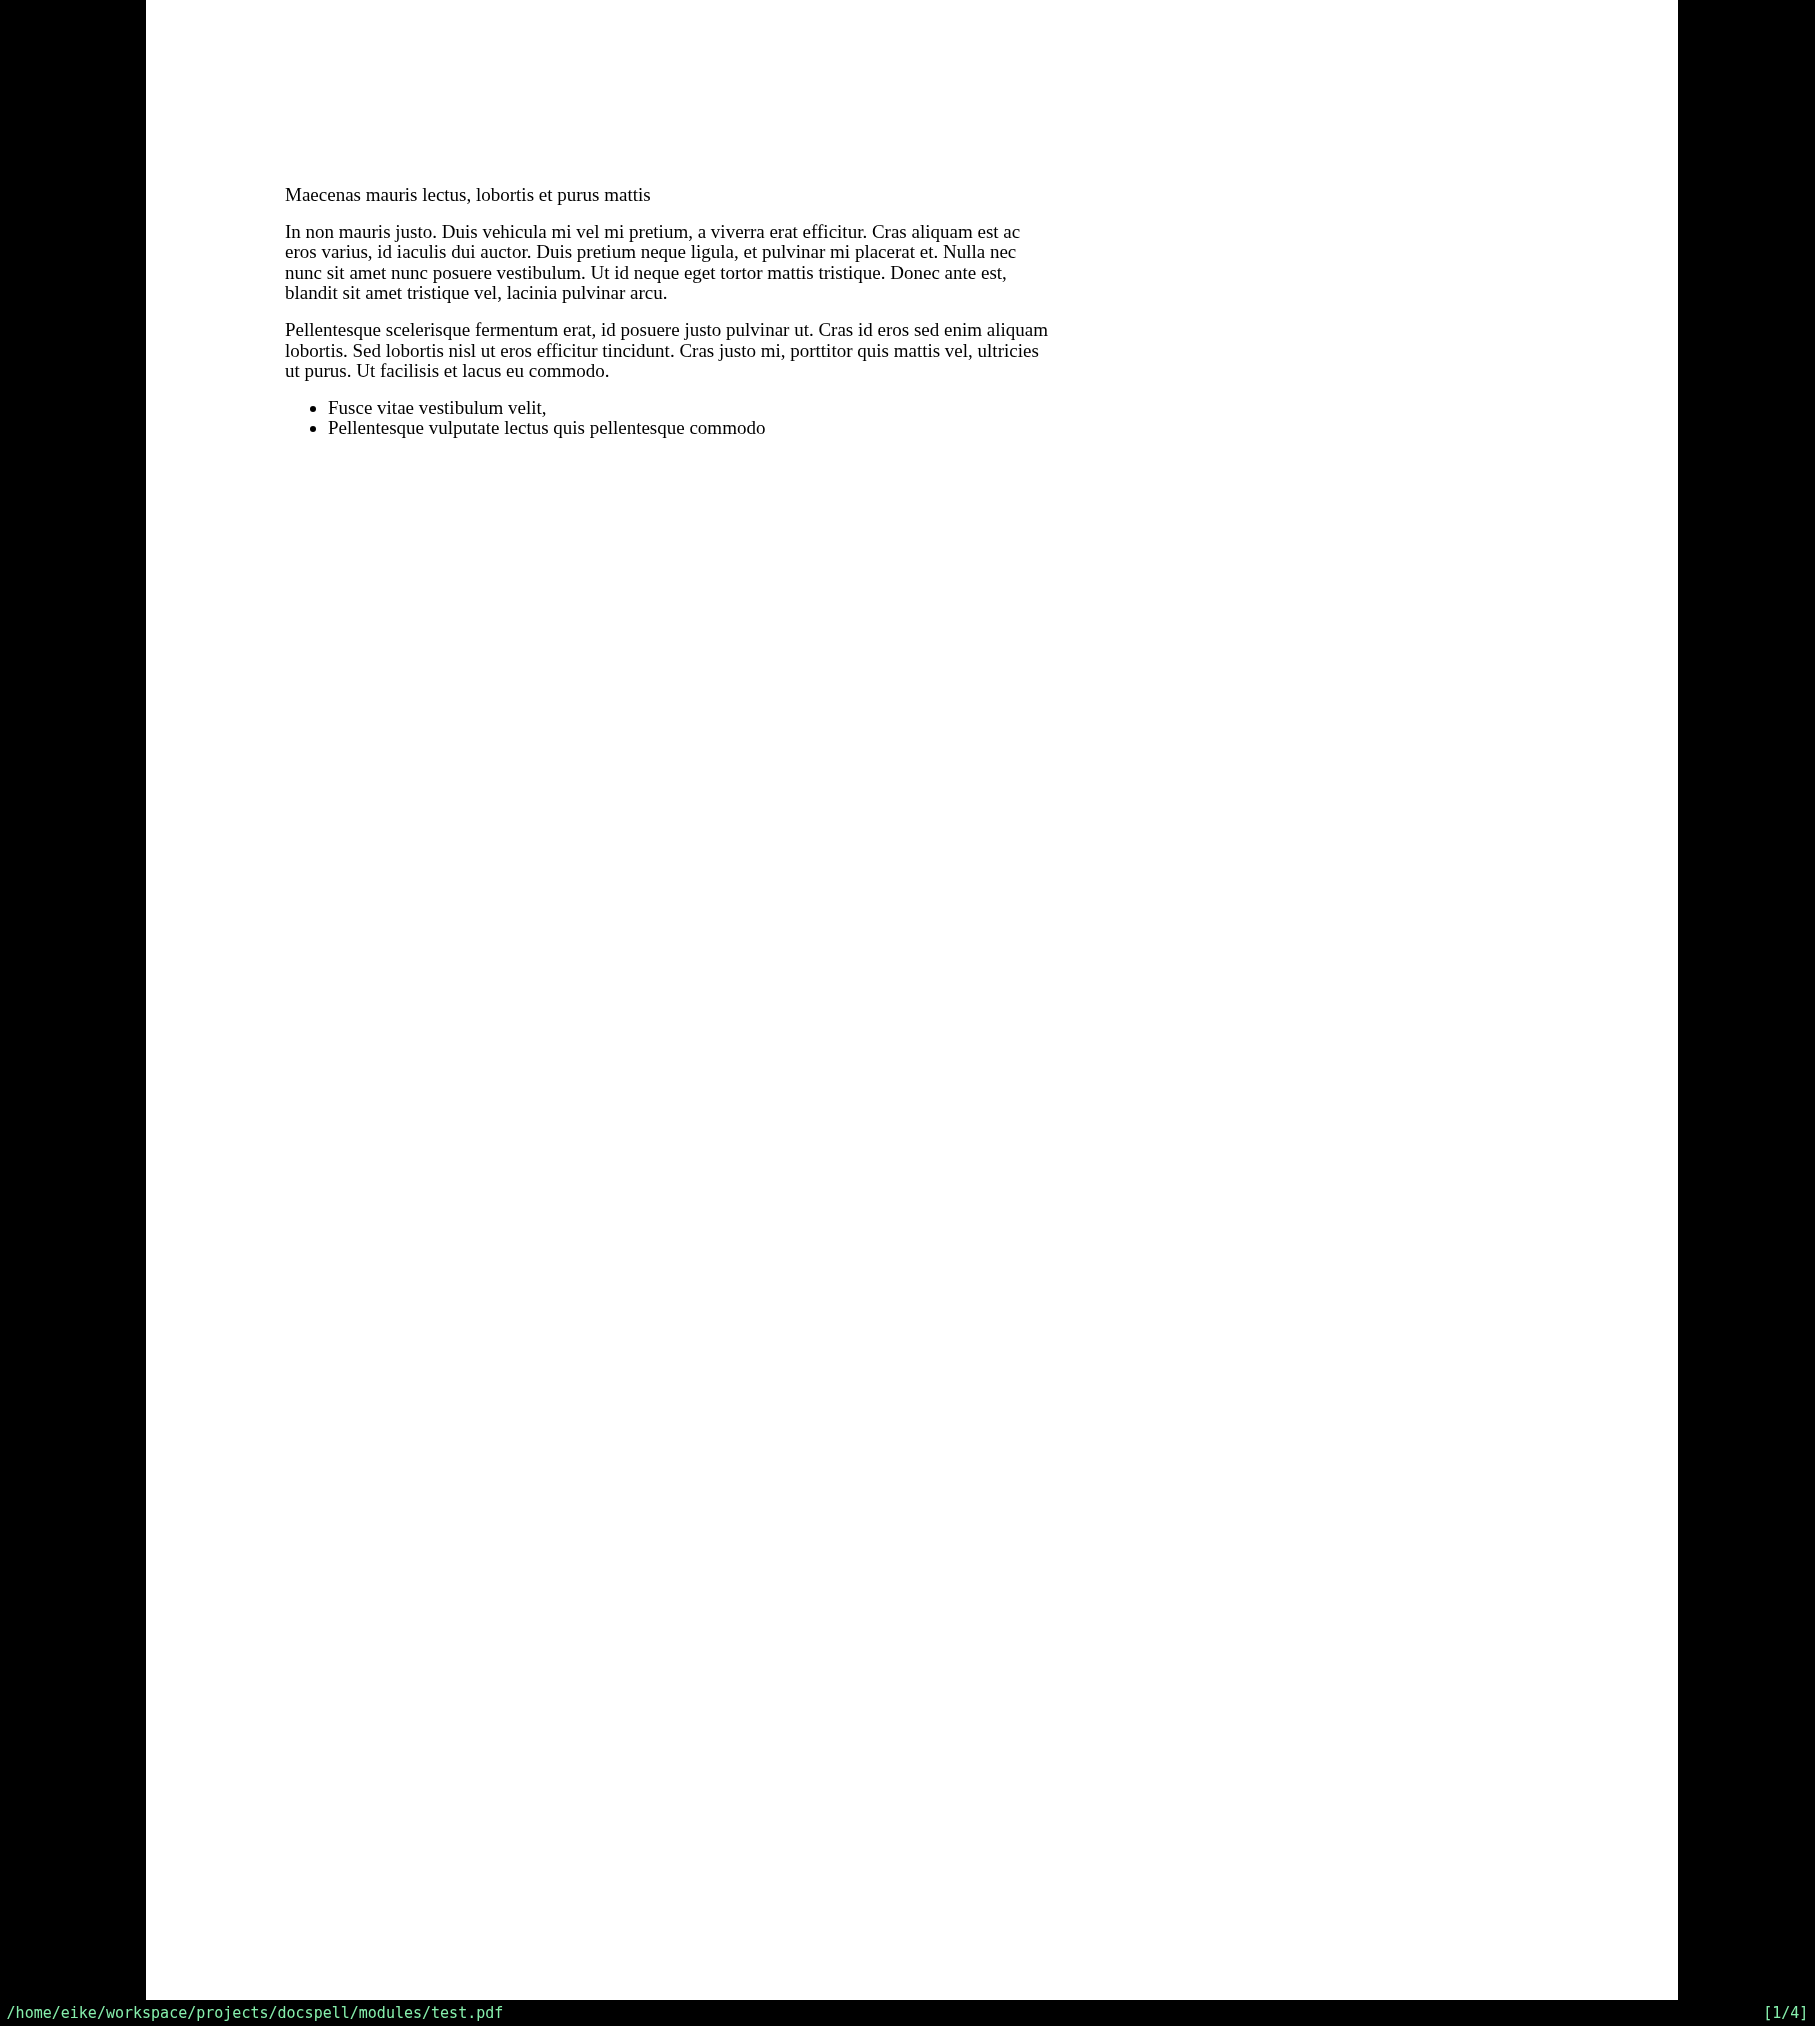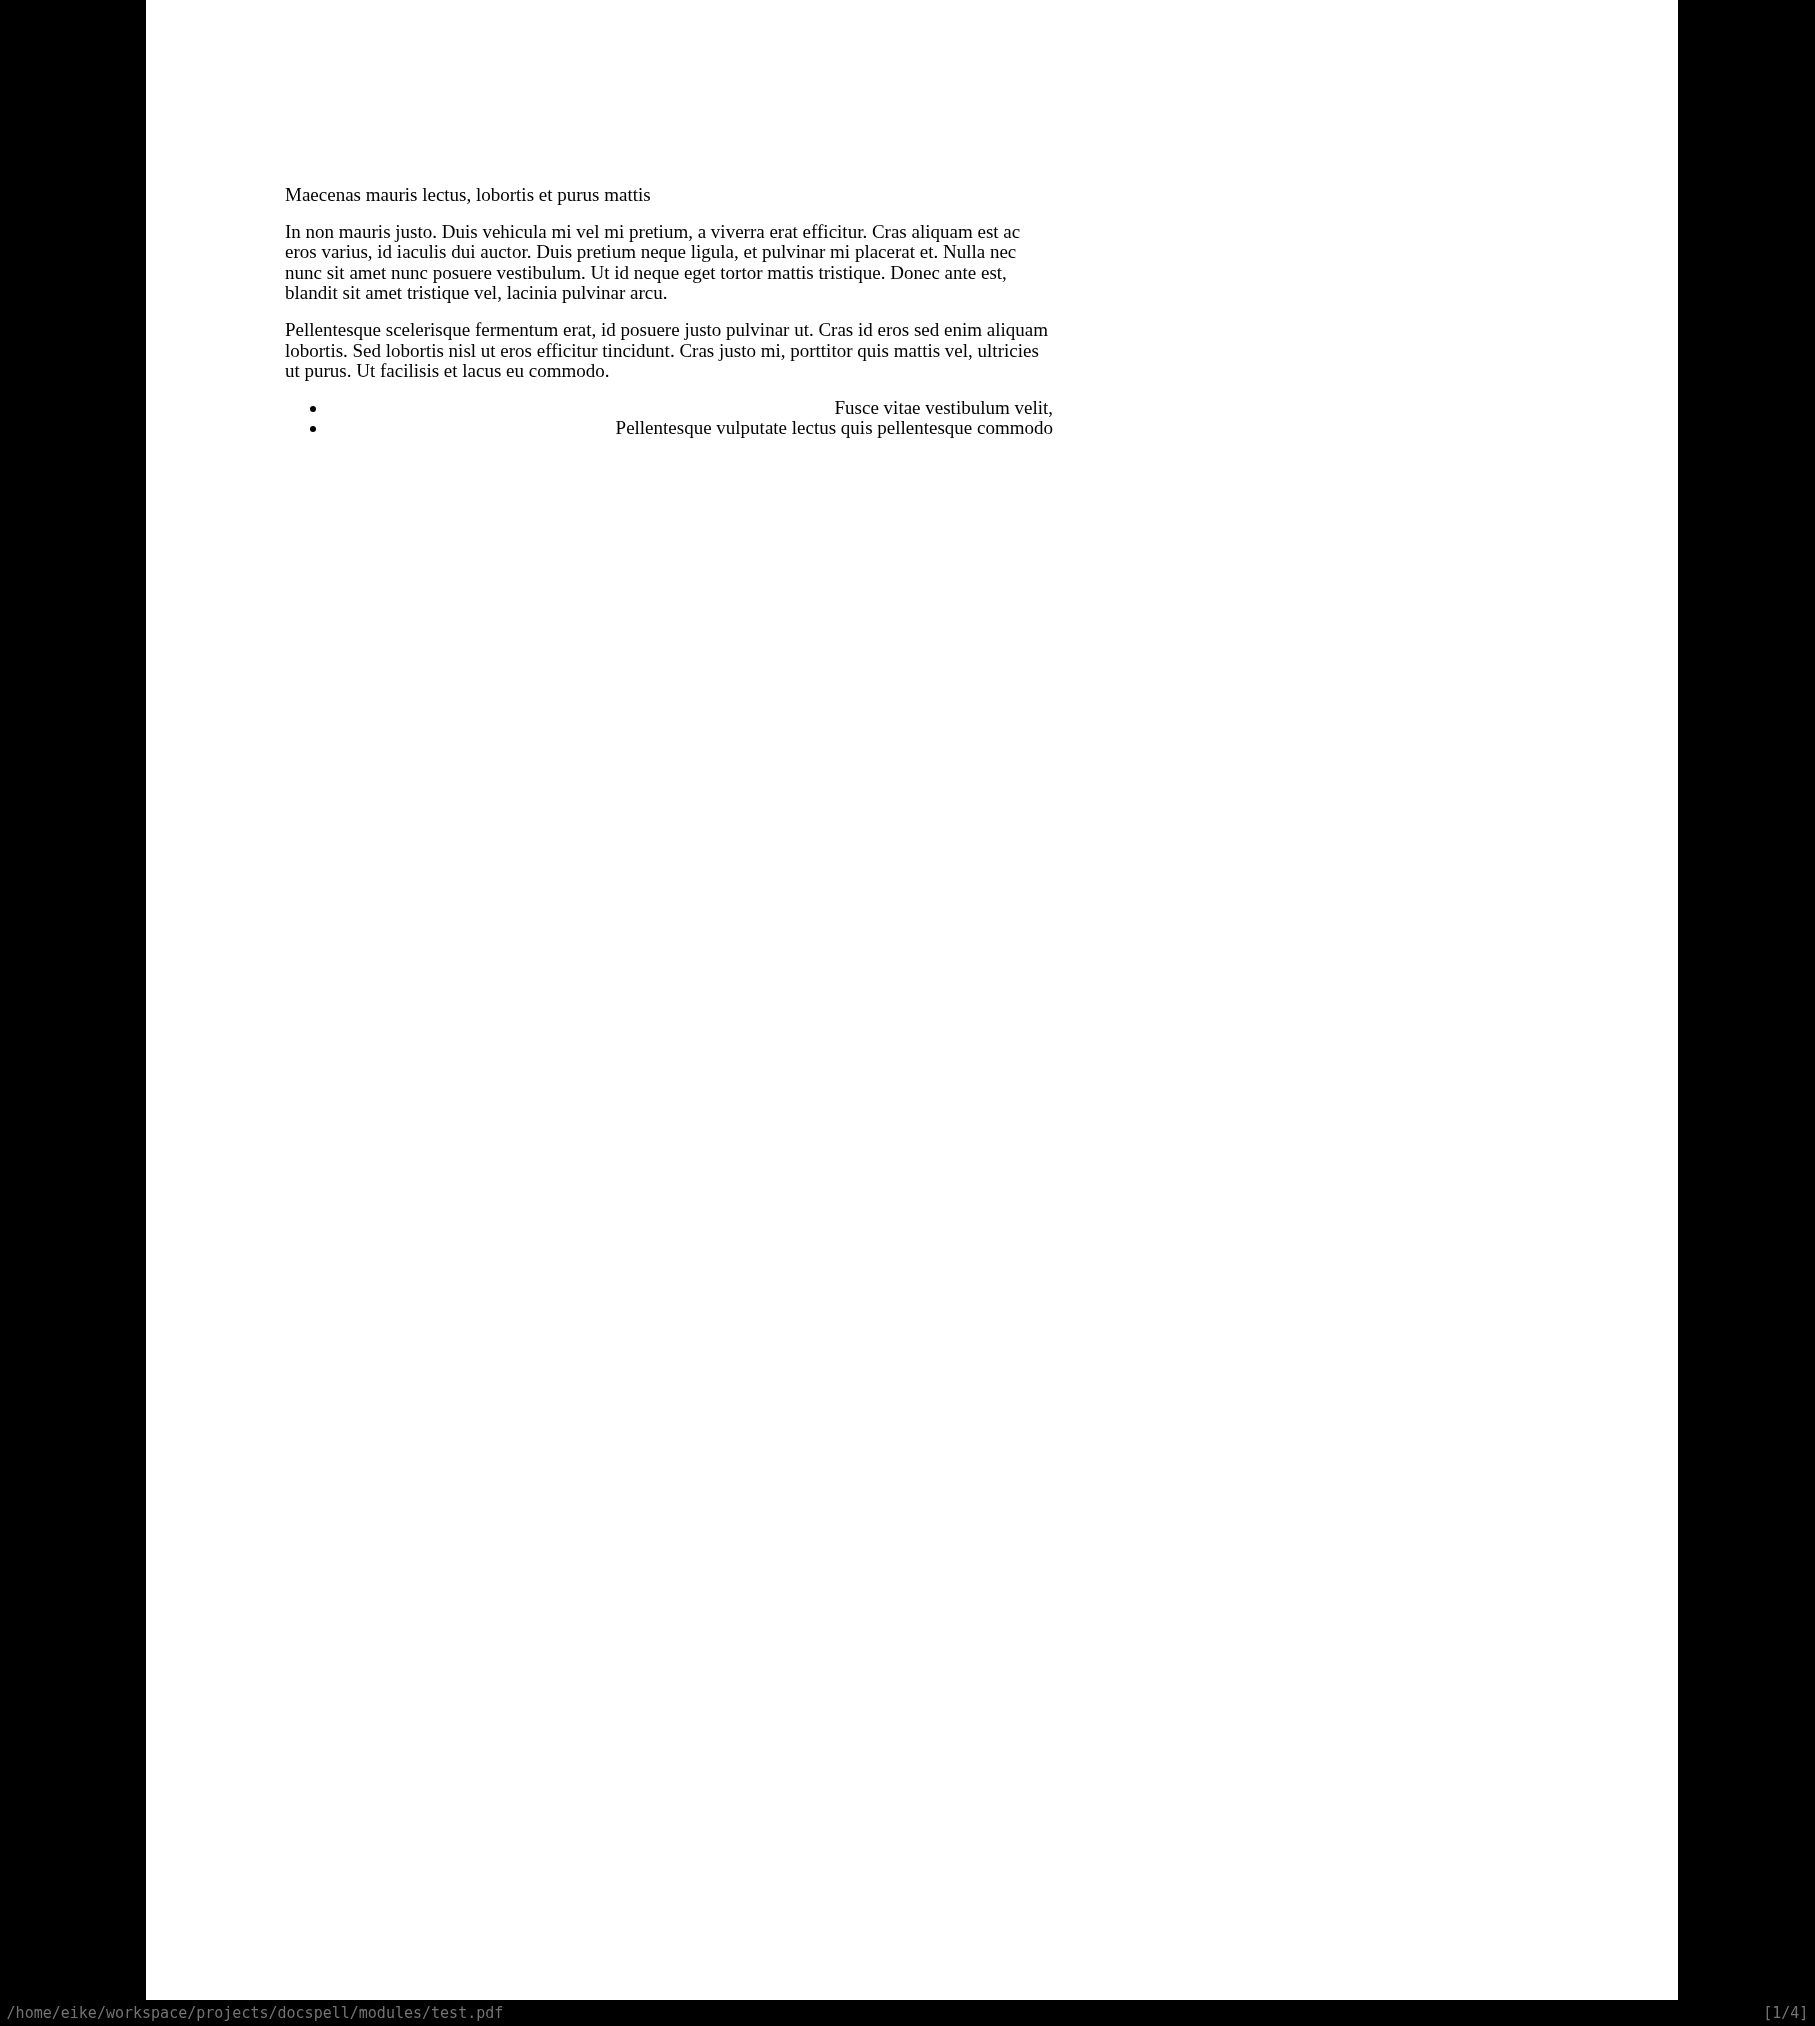--- a/index.html
+++ b/index.html
@@ -35,33 +35,32 @@
     font-size: 19px;
     line-height: 20.6px;
   }
   .page-content p {
     margin: 0 0 16px 0;
   }
   .page-content ul {
     margin: 0 0 12px 0;
     padding-left: 43px;
     list-style: disc;
-    text-align: right;
   }
   .page-content li {
     padding-left: 0;
   }
   .status-bar {
     position: absolute;
     left: 0;
     top: 2000px;
     width: 1815px;
     height: 26.5px;
     background: #000000;
-    color: #737373;
+    color: #86efac;
     font-family: "DejaVu Sans Mono", "Liberation Mono", monospace;
     font-size: 15px;
     display: flex;
     align-items: center;
     justify-content: space-between;
     box-sizing: border-box;
     padding: 0 6.6px;
     white-space: nowrap;
   }
 </style>

